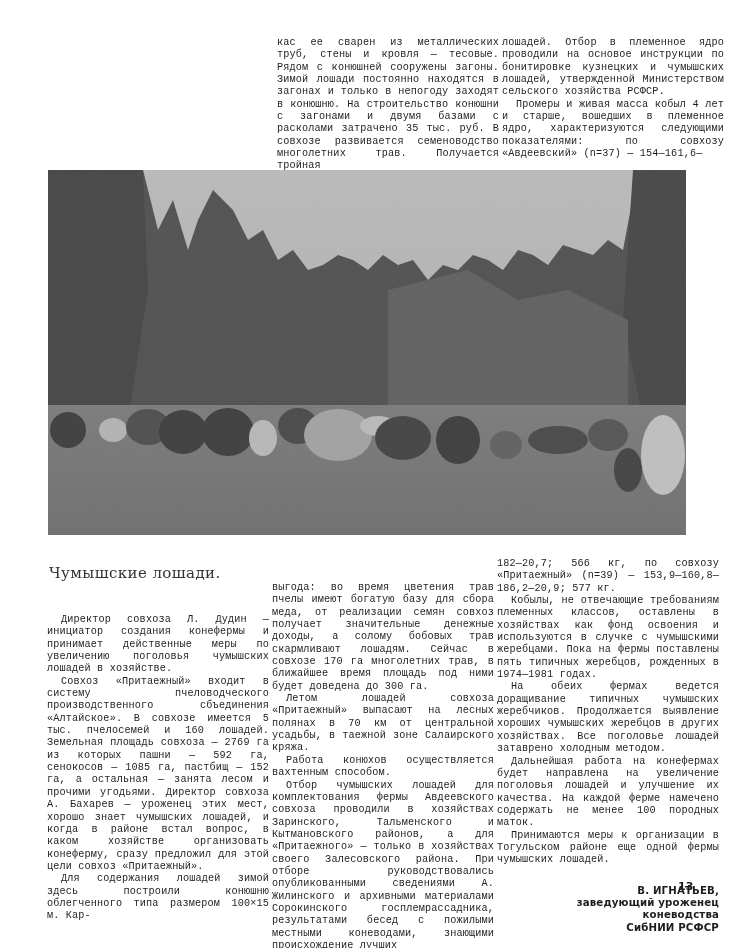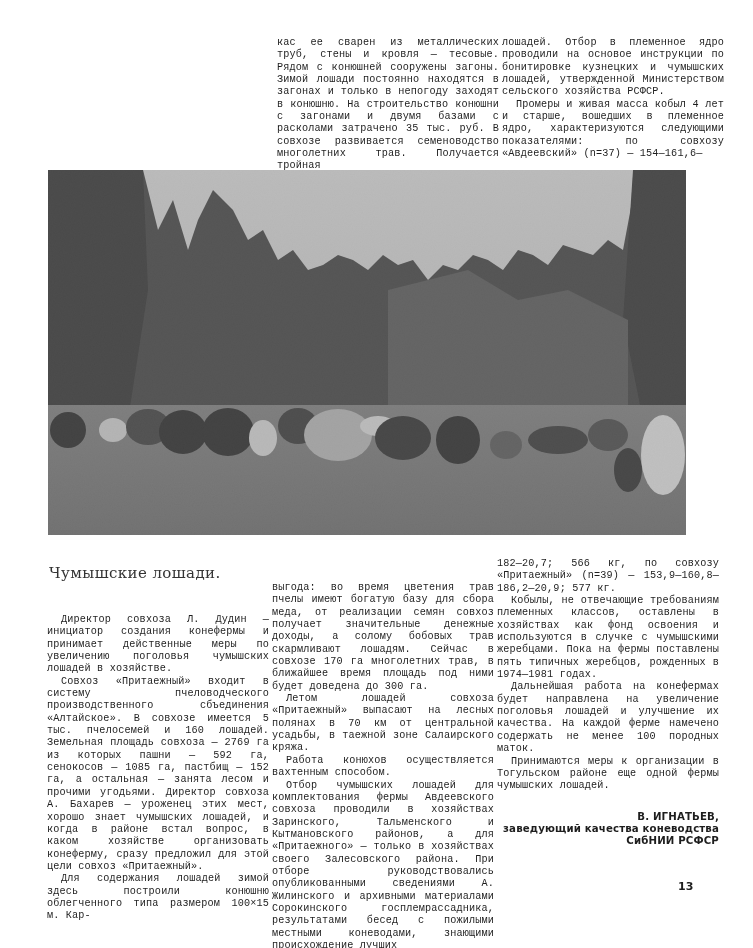--- a/index.html
+++ b/index.html
@@ -94,22 +94,23 @@
 <div class="col" id="bot-mid">
   <p class="cont">выгода: во время цветения трав пчелы имеют богатую базу для сбора меда, от реализации семян совхоз получает значительные денежные доходы, а солому бобовых трав скармливают лошадям. Сейчас в совхозе 170 га многолетних трав, в ближайшее время площадь под ними будет доведена до 300 га.</p>
   <p class="ind">Летом лошадей совхоза «Притаежный» выпасают на лесных полянах в 70 км от центральной усадьбы, в таежной зоне Салаирского кряжа.</p>
   <p class="ind">Работа конюхов осуществляется вахтенным способом.</p>
   <p class="ind">Отбор чумышских лошадей для комплектования фермы Авдеевского совхоза проводили в хозяйствах Заринского, Тальменского и Кытмановского районов, а для «Притаежного» — только в хозяйствах своего Залесовского района. При отборе руководствовались опубликованными сведениями А. Жилинского и архивными материалами Сорокинского госплемрассадника, результатами бесед с пожилыми местными коневодами, знающими происхождение лучших</p>
 </div>
 
 <div class="col" id="bot-right">
   <p class="cont">182—20,7; 566 кг, по совхозу «Притаежный» (n=39) — 153,9—160,8—186,2—20,9; 577 кг.</p>
   <p class="ind">Кобылы, не отвечающие требованиям племенных классов, оставлены в хозяйствах как фонд освоения и используются в случке с чумышскими жеребцами. Пока на фермы поставлены пять типичных жеребцов, рожденных в 1974—1981 годах.</p>
+  <p class="ind">На обеих фермах ведется доращивание типичных чумышских жеребчиков. Продолжается выявление хороших чумышских жеребцов в других хозяйствах. Все поголовье лошадей затаврено холодным методом.</p>
   <p class="ind">Дальнейшая работа на конефермах будет направлена на увеличение поголовья лошадей и улучшение их качества. На каждой ферме намечено содержать не менее 100 породных маток.</p>
   <p class="ind">Принимаются меры к организации в Тогульском районе еще одной фермы чумышских лошадей.</p>
   <div class="sig">
     <div class="sig-name">В. ИГНАТЬЕВ,</div>
-    <div>заведующий качества коневодства</div>
+    <div>заведующий уроженец коневодства</div>
     <div>СибНИИ РСФСР</div>
   </div>
 </div>
 
 <div class="page-num">13</div>
 
 </body></html>

